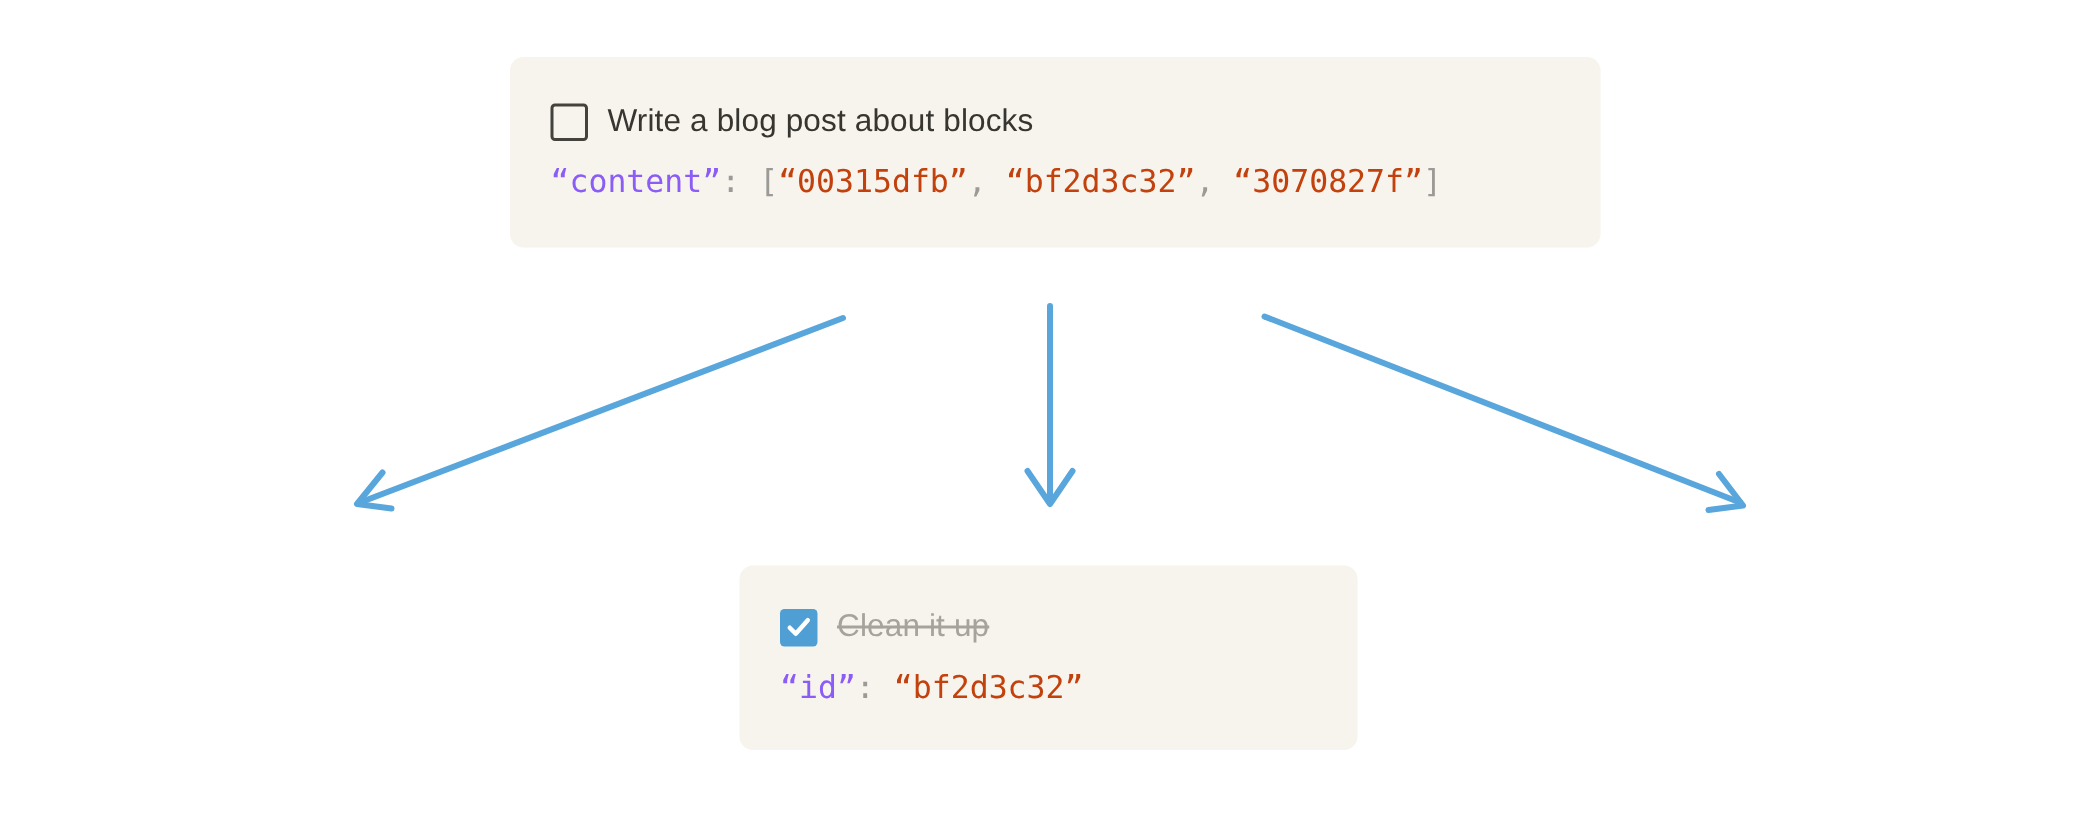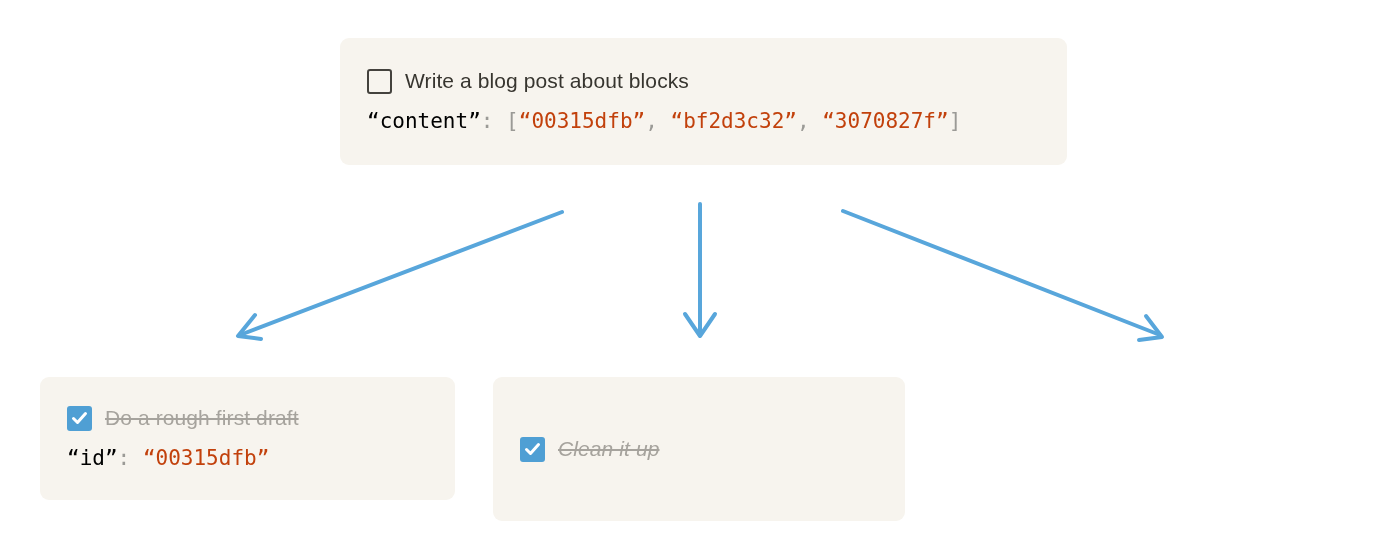--- a/index.html
+++ b/index.html
@@ -22,21 +22,21 @@
     border-radius: 9px;
     box-sizing: border-box;
     display: flex;
     flex-direction: column;
     justify-content: center;
     gap: 13px;
     padding: 12px 27px;
   }
   .card-top    { left: 340px; top: 38px;  width: 727px; height: 127px; }
   .card-left   { left: 40px;  top: 377px; width: 415px; height: 123px; }
-  .card-mid    { left: 493px; top: 377px; width: 412px; height: 144px; font-style: italic; }
+  .card-mid    { left: 493px; top: 377px; width: 412px; height: 123px; }
   .card-right  { left: 948px; top: 377px; width: 414px; height: 123px; }
 
   .todo-row {
     display: flex;
     align-items: center;
     gap: 13px;
   }
   .checkbox {
     width: 25px;
     height: 25px;
@@ -67,21 +67,21 @@
     text-decoration: line-through;
     text-decoration-thickness: 1.5px;
   }
 
   .code-row {
     font-family: "DejaVu Sans Mono", "Liberation Mono", monospace;
     font-size: 21px;
     line-height: 28px;
     white-space: pre;
   }
-  .tok-key  { color: #000000; }
+  .tok-key  { color: #8b5cf6; }
   .tok-str  { color: #c2410c; }
   .tok-pun  { color: #9b9a96; }
 
   .arrow-layer {
     position: absolute;
     left: 0;
     top: 0;
     width: 1400px;
     height: 544px;
     pointer-events: none;
@@ -112,37 +112,27 @@
         <path d="M700 204 L700 334"></path>
         <polyline points="685,314 700,336 715,314"></polyline>
       </g>
       <g>
         <path d="M843 211 L1160 335"></path>
         <polyline points="1146,316 1162,337 1139,340"></polyline>
       </g>
     </g>
   </svg>
 
-  <div class="card card-left">
-    <div class="todo-row">
-      <span class="checkbox checked">
-        <svg width="19" height="19" viewBox="0 0 19 19">
-          <polyline points="3.5,9.5 7.5,13.5 15.5,4.5" fill="none" stroke="#ffffff" stroke-width="3" stroke-linecap="round" stroke-linejoin="round"></polyline>
-        </svg>
-      </span>
-      <span class="todo-title done">Do a rough first draft</span>
-    </div>
-    <div class="code-row"><span class="tok-key">“id”</span><span class="tok-pun">: </span><span class="tok-str">“00315dfb”</span></div>
-  </div>
 
   <div class="card card-mid">
     <div class="todo-row">
       <span class="checkbox checked">
         <svg width="19" height="19" viewBox="0 0 19 19">
           <polyline points="3.5,9.5 7.5,13.5 15.5,4.5" fill="none" stroke="#ffffff" stroke-width="3" stroke-linecap="round" stroke-linejoin="round"></polyline>
         </svg>
       </span>
       <span class="todo-title done">Clean it up</span>
     </div>
+    <div class="code-row"><span class="tok-key">“id”</span><span class="tok-pun">: </span><span class="tok-str">“bf2d3c32”</span></div>
   </div>
 
 
 </div>
 
 </body></html>

